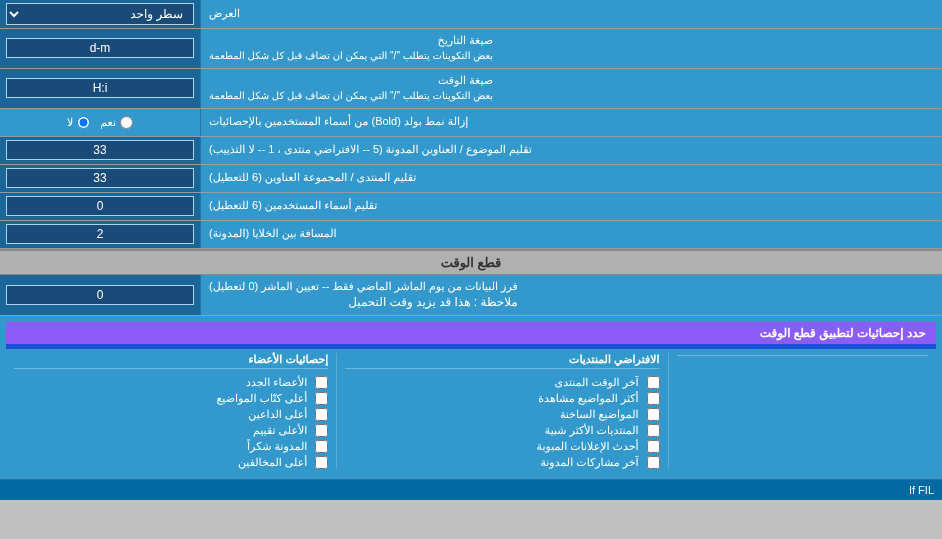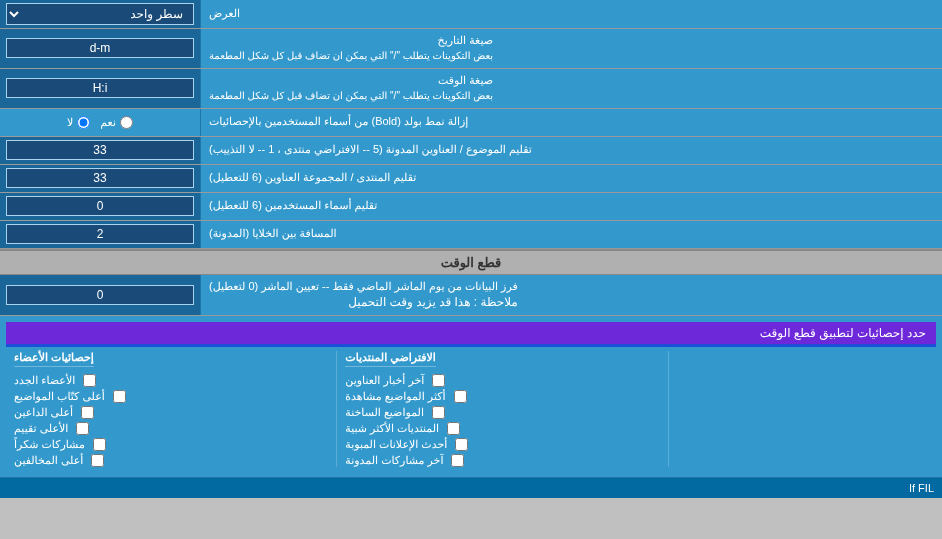--- a/index.html
+++ b/index.html
@@ -87,41 +87,40 @@
       padding: 4px 8px;
       font-size: 13px;
       border-bottom: 1px solid #888;
       border-top: 2px solid #888;
     }
     .checkboxes-section {
       background: #3399cc;
       padding: 6px;
     }
     .checkboxes-header {
-      background: #6d28d9;
-      color: white;
-      font-weight: normal;
+      background: #8b5cf6;
+      color: white;
+      font-weight: bold;
       text-align: right;
       padding: 4px 10px;
       font-size: 12px;
-      border-bottom: 3px solid #1d4ed8;
+      border-bottom: 5px solid #1d4ed8;
     }
     .checkboxes-grid {
       display: flex;
       flex-direction: row;
       gap: 0;
       width: 100%;
     }
     .checkbox-col {
       flex: 1;
       padding: 4px 8px;
       display: flex;
       flex-direction: column;
       gap: 3px;
-      align-items: flex-end;
     }
     .checkbox-col-header {
       color: white;
       font-weight: bold;
       font-size: 11px;
       text-align: right;
       margin-bottom: 4px;
       border-bottom: 1px solid rgba(255,255,255,0.3);
       padding-bottom: 2px;
     }
@@ -258,21 +257,21 @@
 
       </div>
 
       <div class="col-divider"></div>
 
       <div class="checkbox-col">
         <div class="checkbox-col-header">
           <span>الافتراضي المنتديات</span>
         </div>
         <div class="checkbox-item">
-          <span>آخر أخبار العناوين</span>
+          <span>آخر الوقت المنتدى</span>
           <input type="checkbox" style="">
         </div>
         <div class="checkbox-item">
           <span>أكثر المواضيع مشاهدة</span>
           <input type="checkbox" style="">
         </div>
         <div class="checkbox-item">
           <span>المواضيع الساخنة</span>
           <input type="checkbox" style="">
         </div>
@@ -306,21 +305,21 @@
         </div>
         <div class="checkbox-item">
           <span>أعلى الداعين</span>
           <input type="checkbox" style="">
         </div>
         <div class="checkbox-item">
           <span>الأعلى تقييم</span>
           <input type="checkbox" style="">
         </div>
         <div class="checkbox-item">
-          <span>مشاركات شكراً</span>
+          <span>المدونة شكراً</span>
           <input type="checkbox" style="">
         </div>
         <div class="checkbox-item">
           <span>أعلى المخالفين</span>
           <input type="checkbox" style="">
         </div>
       </div>
     </div>
   </div>
 

